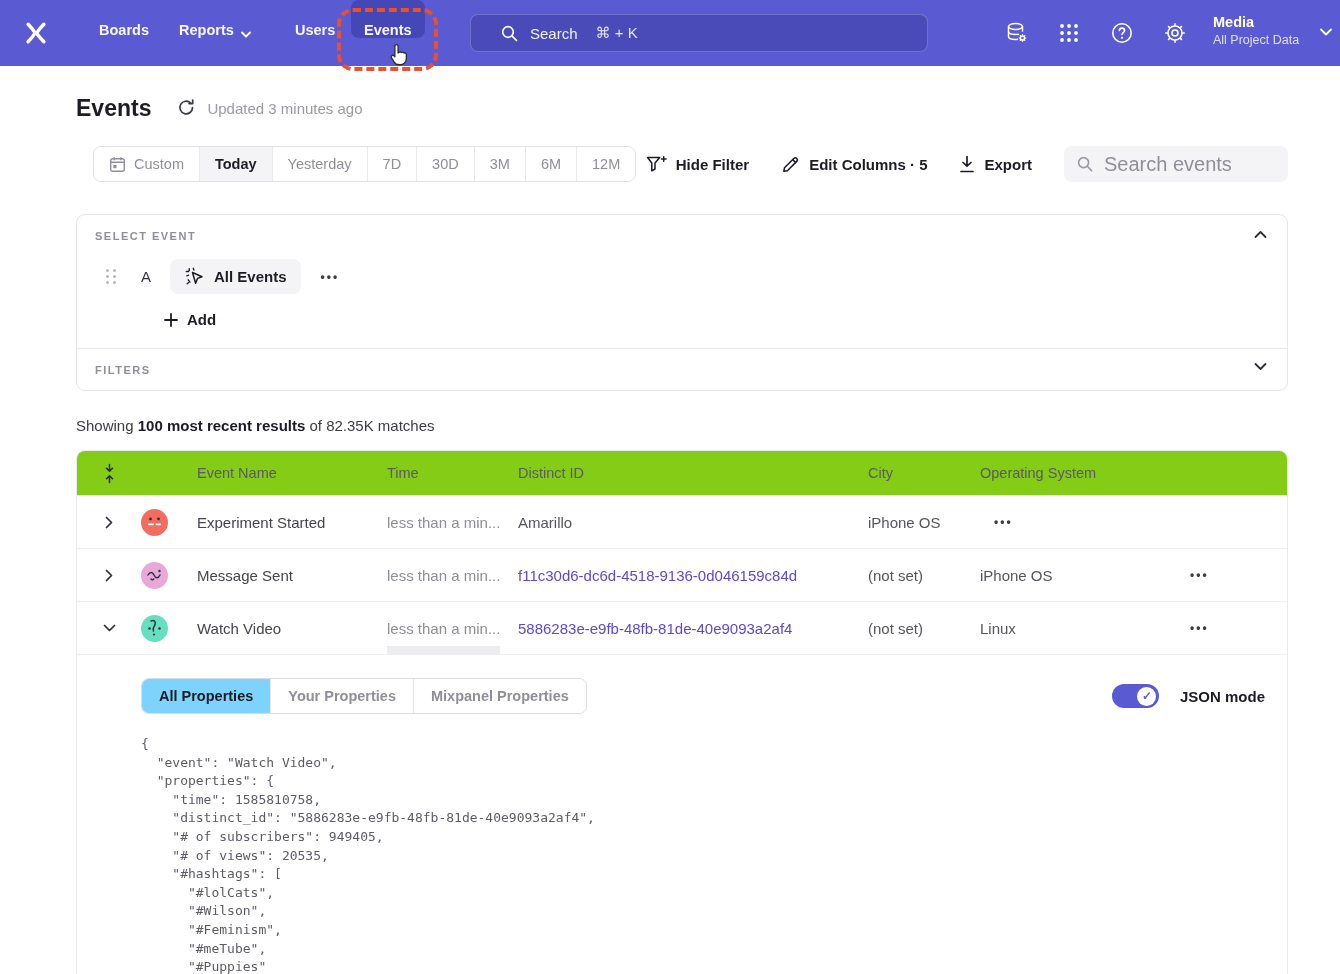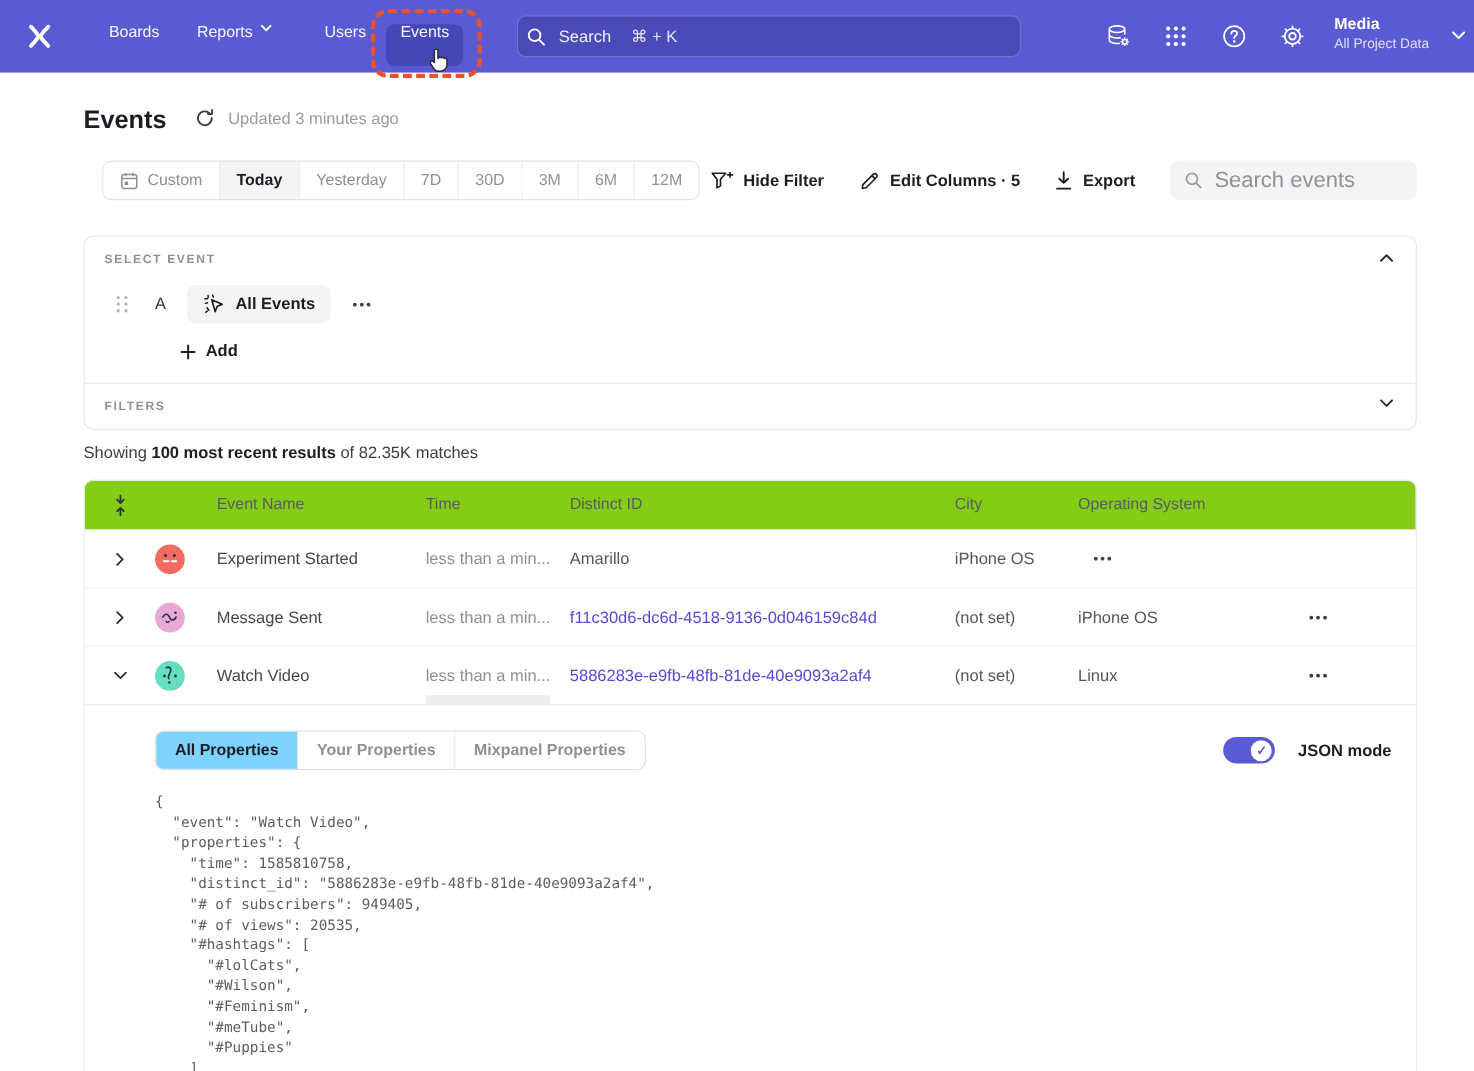--- a/index.html
+++ b/index.html
@@ -6,28 +6,28 @@
   html,body { margin:0; padding:0; }
   body {
     width:1340px; height:974px; overflow:hidden;
     background:#ffffff; color:#1c1c26;
     font-family:"Liberation Sans", sans-serif;
   }
   
   .navbar { position:relative; height:66px; background:#5a5bd3; }
   .nav-logo { position:absolute; left:22px; top:19px; width:28px; height:28px; cursor:pointer; }
   .nav-item {
-    position:absolute; top:22px; height:38px; display:flex; align-items:flex-start; gap:7px;
+    position:absolute; top:0; height:38px; display:flex; align-items:flex-end; gap:7px;
     padding:0 13px; border-radius:8px; color:rgba(255,255,255,.95);
-    font-size:14.5px; font-weight:400; cursor:pointer; white-space:nowrap;
+    font-size:14.5px; font-weight:700; cursor:pointer; white-space:nowrap;
   }
   .nav-item.active { background:#4647b6; }
   .nav-search {
     position:absolute; left:470px; top:14px; width:458px; height:38px;
-    display:flex; align-items:center; gap:12px; padding:0 8px;
+    display:flex; align-items:center; gap:12px; padding:0 30px;
     background:rgba(20,20,90,.22); border:1px solid rgba(255,255,255,.22);
     border-radius:8px; color:rgba(255,255,255,.92); font-size:15px; cursor:text;
   }
   .nav-search .shortcut { color:rgba(255,255,255,.85); margin-left:6px; }
   .nav-iconbtn { position:absolute; top:21px; width:24px; height:24px; cursor:pointer; }
   .project-switcher { position:absolute; left:1213px; top:12px; cursor:pointer; color:#fff; }
   .project-switcher .pname { font-size:14.5px; font-weight:700; line-height:20px; }
   .project-switcher .pscope { font-size:12.5px; color:rgba(255,255,255,.8); line-height:16px; }
   .project-chevron { position:absolute; left:1320px; top:28px; }
   
@@ -79,21 +79,21 @@
   }
   .overflow-dots { letter-spacing:2px; font-size:12px; font-weight:700; color:#3e3e48; cursor:pointer; padding:4px 6px; }
   .qb-event-row .overflow-dots { margin-left:14px; }
   .add-btn { display:flex; align-items:center; gap:9px; margin:17px 0 0 69px; font-size:15px; font-weight:600; color:#1c1c26; cursor:pointer; width:fit-content; }
   .panel-chevron { position:absolute; right:20px; top:15px; cursor:pointer; }
   .qb-divider { border-top:1px solid #e9e9ee; }
   .qb-filters { position:relative; padding:15px 18px 14px 18px; }
   .qb-filters .panel-chevron { top:13px; }
 
   
-  .results-line { margin-top:12px; font-size:15px; color:#3c3c45; }
+  .results-line { margin-top:26px; font-size:15px; color:#3c3c45; }
   .results-line b { font-weight:700; color:#1c1c26; }
 
   .events-table { margin-top:16px; border:1px solid #ebebef; border-radius:9px; overflow:hidden; }
   .t-grid { display:grid; grid-template-columns:64px 56px 190px 131px 350px 112px 196px 1fr; align-items:center; }
   .t-head { background:#84cc16; height:45px; border-bottom:1px solid #e8e8ed; font-size:14.5px; color:#5a5a64; }
   .t-head .expandall { justify-self:center; cursor:pointer; display:flex; }
   .t-row { position:relative; height:53px; border-bottom:1px solid #efeff2; font-size:15px; color:#55555e; background:#fff; }
   .t-row:last-of-type { border-bottom:none; }
   .row-chevron { justify-self:center; cursor:pointer; display:flex; padding:4px; }
   .avatar { width:27px; height:27px; border-radius:50%; display:flex; align-items:center; justify-content:center; }

